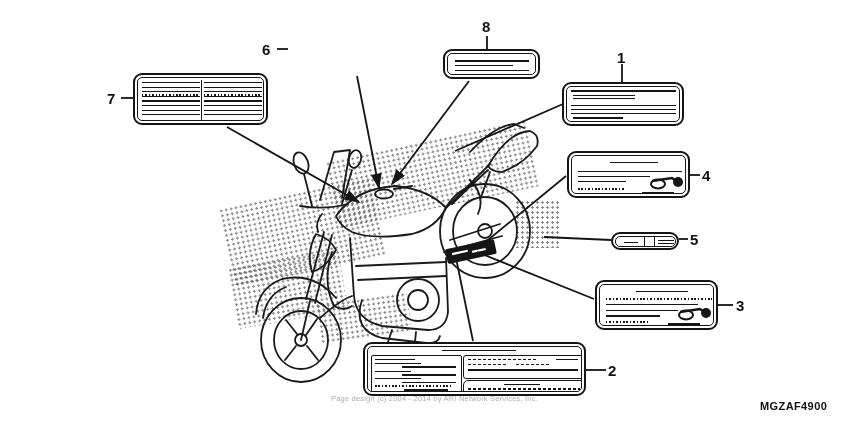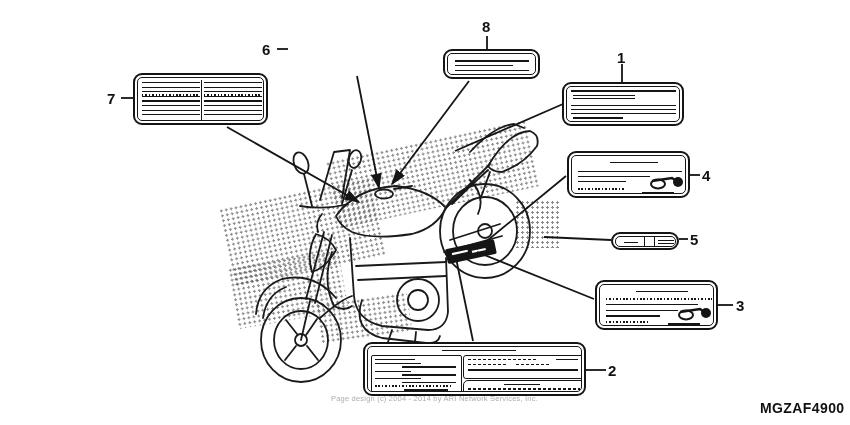--- a/index.html
+++ b/index.html
@@ -17,21 +17,21 @@
   .ln{position:absolute;height:1.3px;background:#151515;}
   .ln.th{height:2.4px;}
   .ln.dash{background:repeating-linear-gradient(90deg,#151515 0 3px,transparent 3px 5px);}
   .ln.dot{background:repeating-linear-gradient(90deg,#151515 0 1.5px,transparent 1.5px 3.4px);}
   .colfill{position:absolute;background:repeating-linear-gradient(180deg,#151515 0 1.2px,transparent 1.2px 4.6px);}
   .wl-head{position:absolute;left:0;top:0;right:0;height:15px;border-bottom:1.2px solid #151515;
            text-align:center;font-weight:bold;font-size:9px;letter-spacing:.6px;line-height:15px;color:#111;}
   
   .num{position:absolute;z-index:3;font-weight:bold;font-size:15px;color:#111;line-height:1;}
   .ic{position:absolute;}
-  #code{position:absolute;z-index:3;left:760px;top:400px;font-weight:bold;font-size:14px;letter-spacing:.4px;color:#111;}
+  #code{position:absolute;z-index:3;left:760px;top:400px;font-weight:bold;font-size:11px;letter-spacing:.4px;color:#111;}
   #wm{position:absolute;z-index:3;left:331px;top:394px;font-size:7.5px;color:#aaadb0;letter-spacing:.2px;}
 </style>
 </head>
 <body>
 
 <div id="canvas">
 
   <div class="dots" style="left:225px;top:192px;width:155px;height:80px;transform:rotate(-12deg);"></div>
   <div class="dots" style="left:330px;top:140px;width:205px;height:68px;transform:rotate(-12deg);"></div>
   <div class="dots" style="left:232px;top:258px;width:112px;height:62px;transform:rotate(-10deg);"></div>

